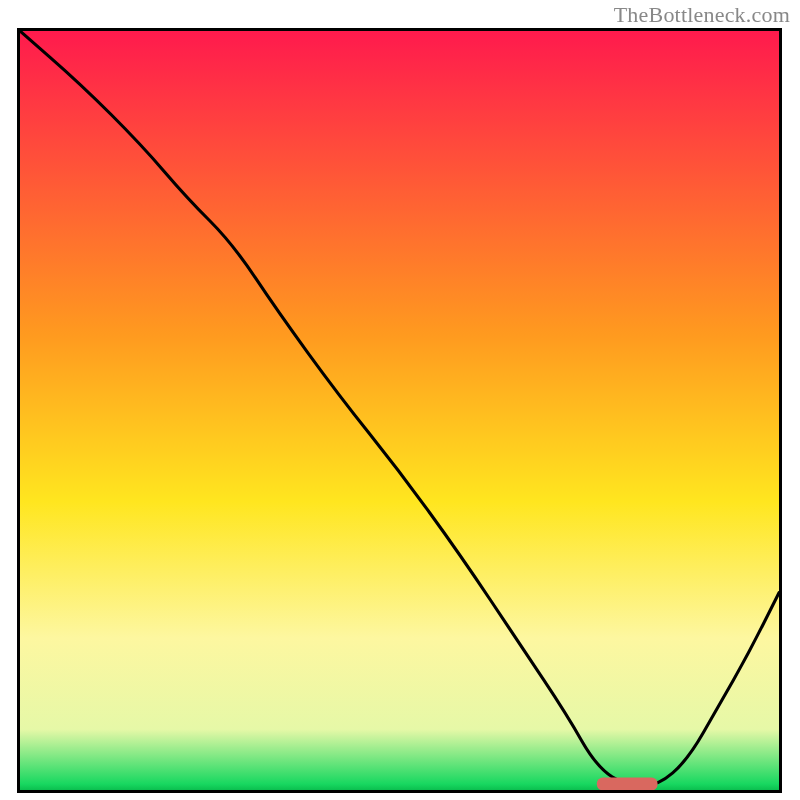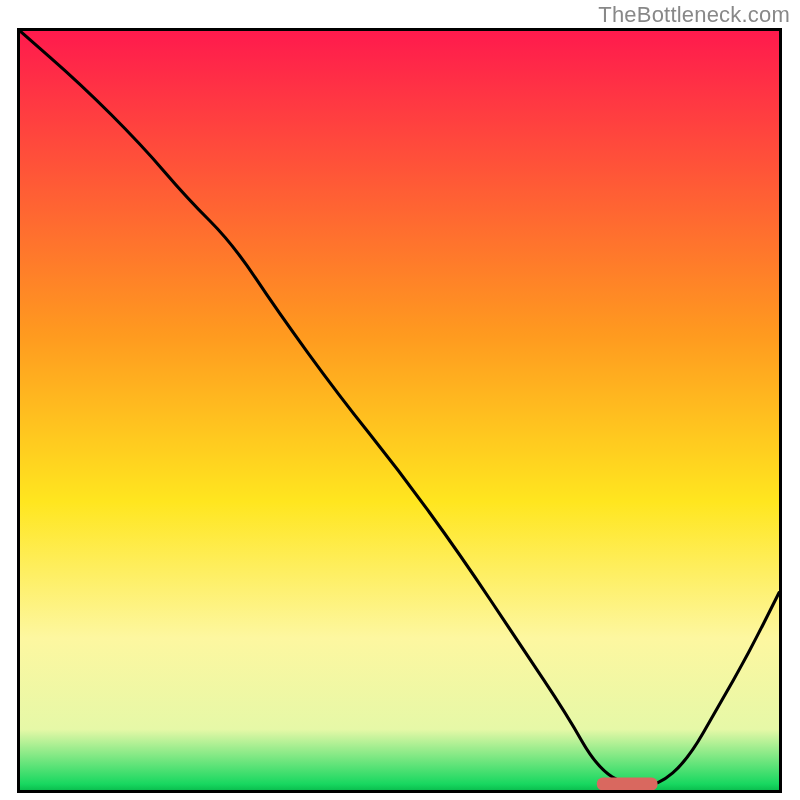--- a/index.html
+++ b/index.html
@@ -7,21 +7,21 @@
     padding: 0;
     width: 800px;
     height: 800px;
     background: #ffffff;
     overflow: hidden;
   }
   .watermark {
     position: absolute;
     top: 2px;
     right: 10px;
-    font-family: Liberation Sans, sans-serif;
+    font-family: Liberation Serif, serif;
     font-size: 22px;
     color: #888888;
     font-weight: 500;
     letter-spacing: 0.2px;
     z-index: 10;
   }
   .plot-frame {
     position: absolute;
     left: 17px;
     top: 28px;

